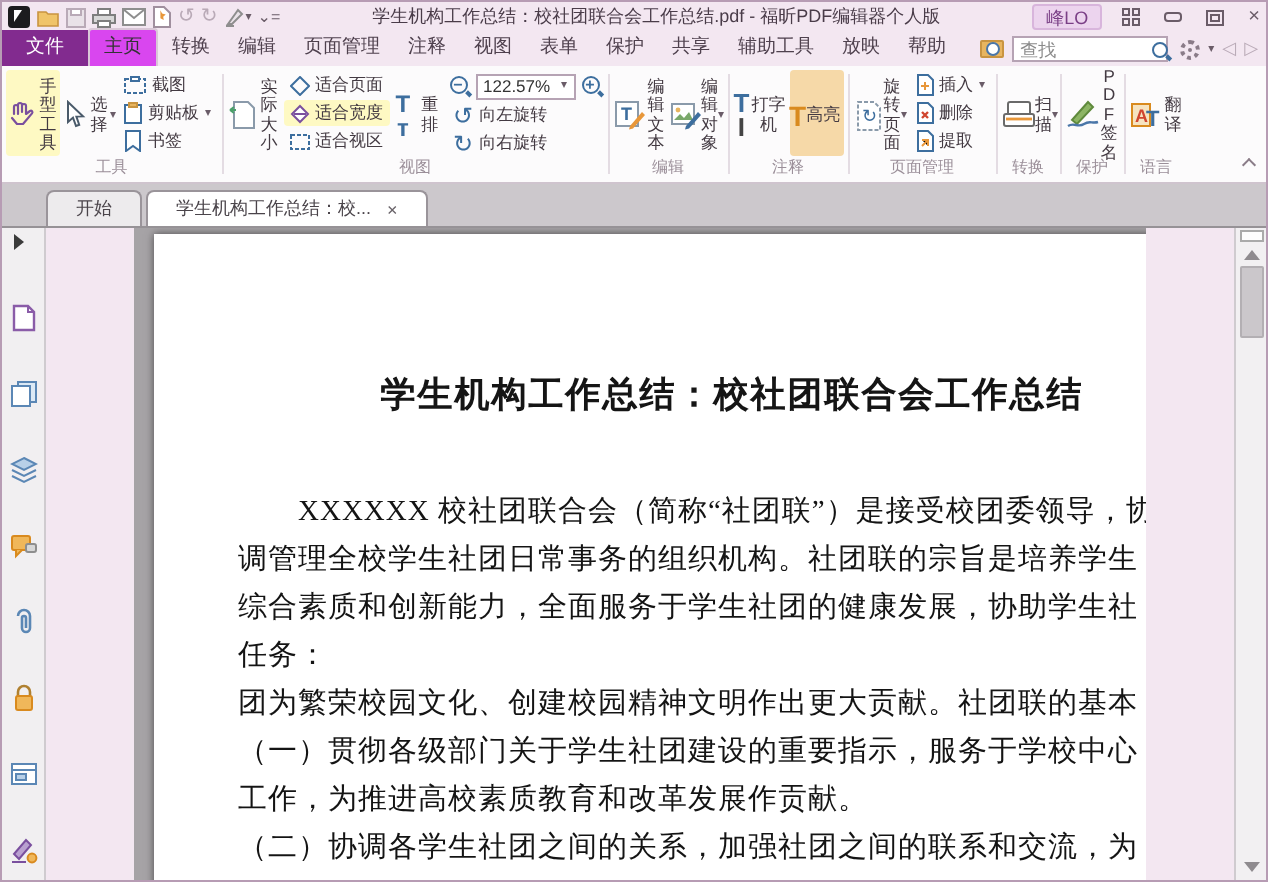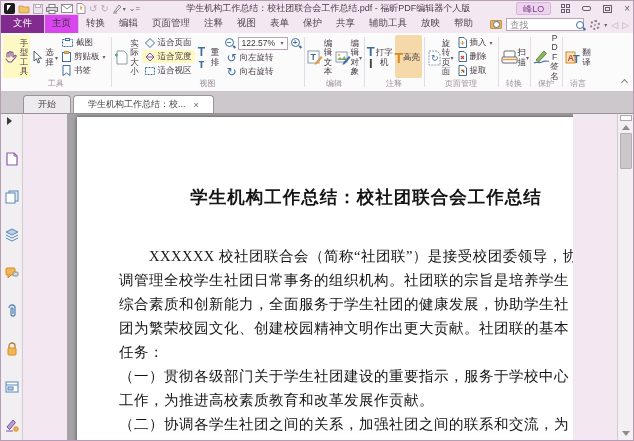--- a/index.html
+++ b/index.html
@@ -542,22 +542,22 @@
       </div>
     </div>
 
     <div class="canvas">
       <div class="page">
         <div class="doc-title">学生机构工作总结：校社团联合会工作总结</div>
         <div class="doc-body">
           <div class="dline indent">XXXXXX 校社团联合会（简称“社团联”）是接受校团委领导，协</div>
           <div class="dline">调管理全校学生社团日常事务的组织机构。社团联的宗旨是培养学生</div>
           <div class="dline">综合素质和创新能力，全面服务于学生社团的健康发展，协助学生社</div>
+          <div class="dline">任务：</div>
           <div class="dline">团为繁荣校园文化、创建校园精神文明作出更大贡献。社团联的基本</div>
-          <div class="dline">任务：</div>
           <div class="dline">（一）贯彻各级部门关于学生社团建设的重要指示，服务于学校中心</div>
           <div class="dline">工作，为推进高校素质教育和改革发展作贡献。</div>
           <div class="dline">（二）协调各学生社团之间的关系，加强社团之间的联系和交流，为</div>
         </div>
       </div>
     </div>
 
     <div class="vscroll">
       <div class="splitbox"></div>
       <div class="sarrow up"></div>

